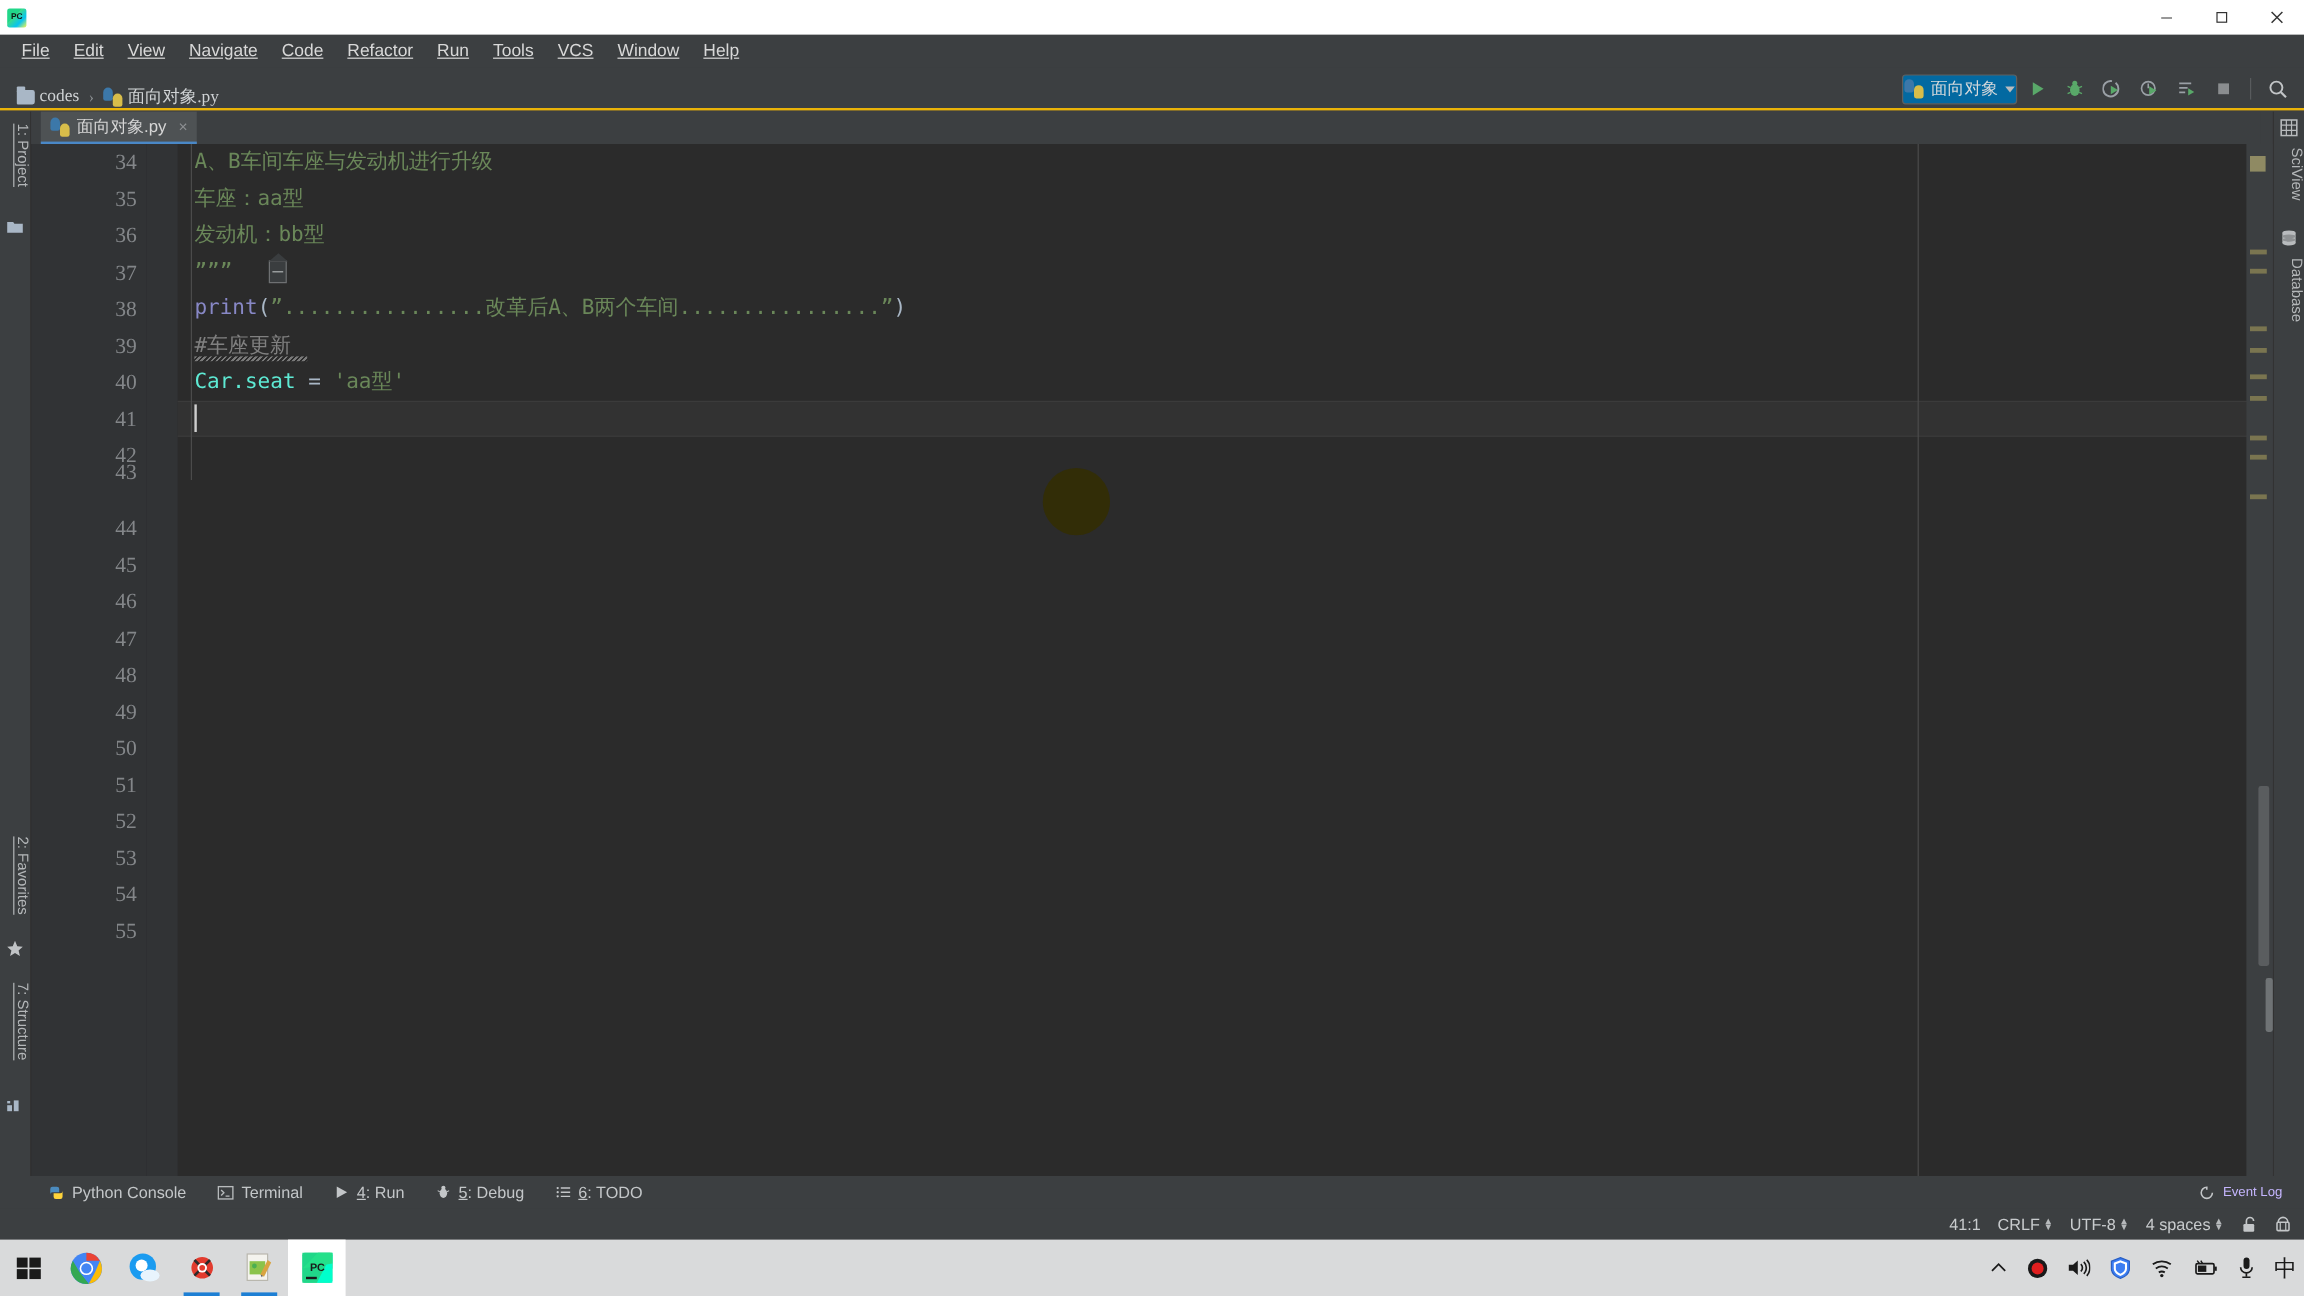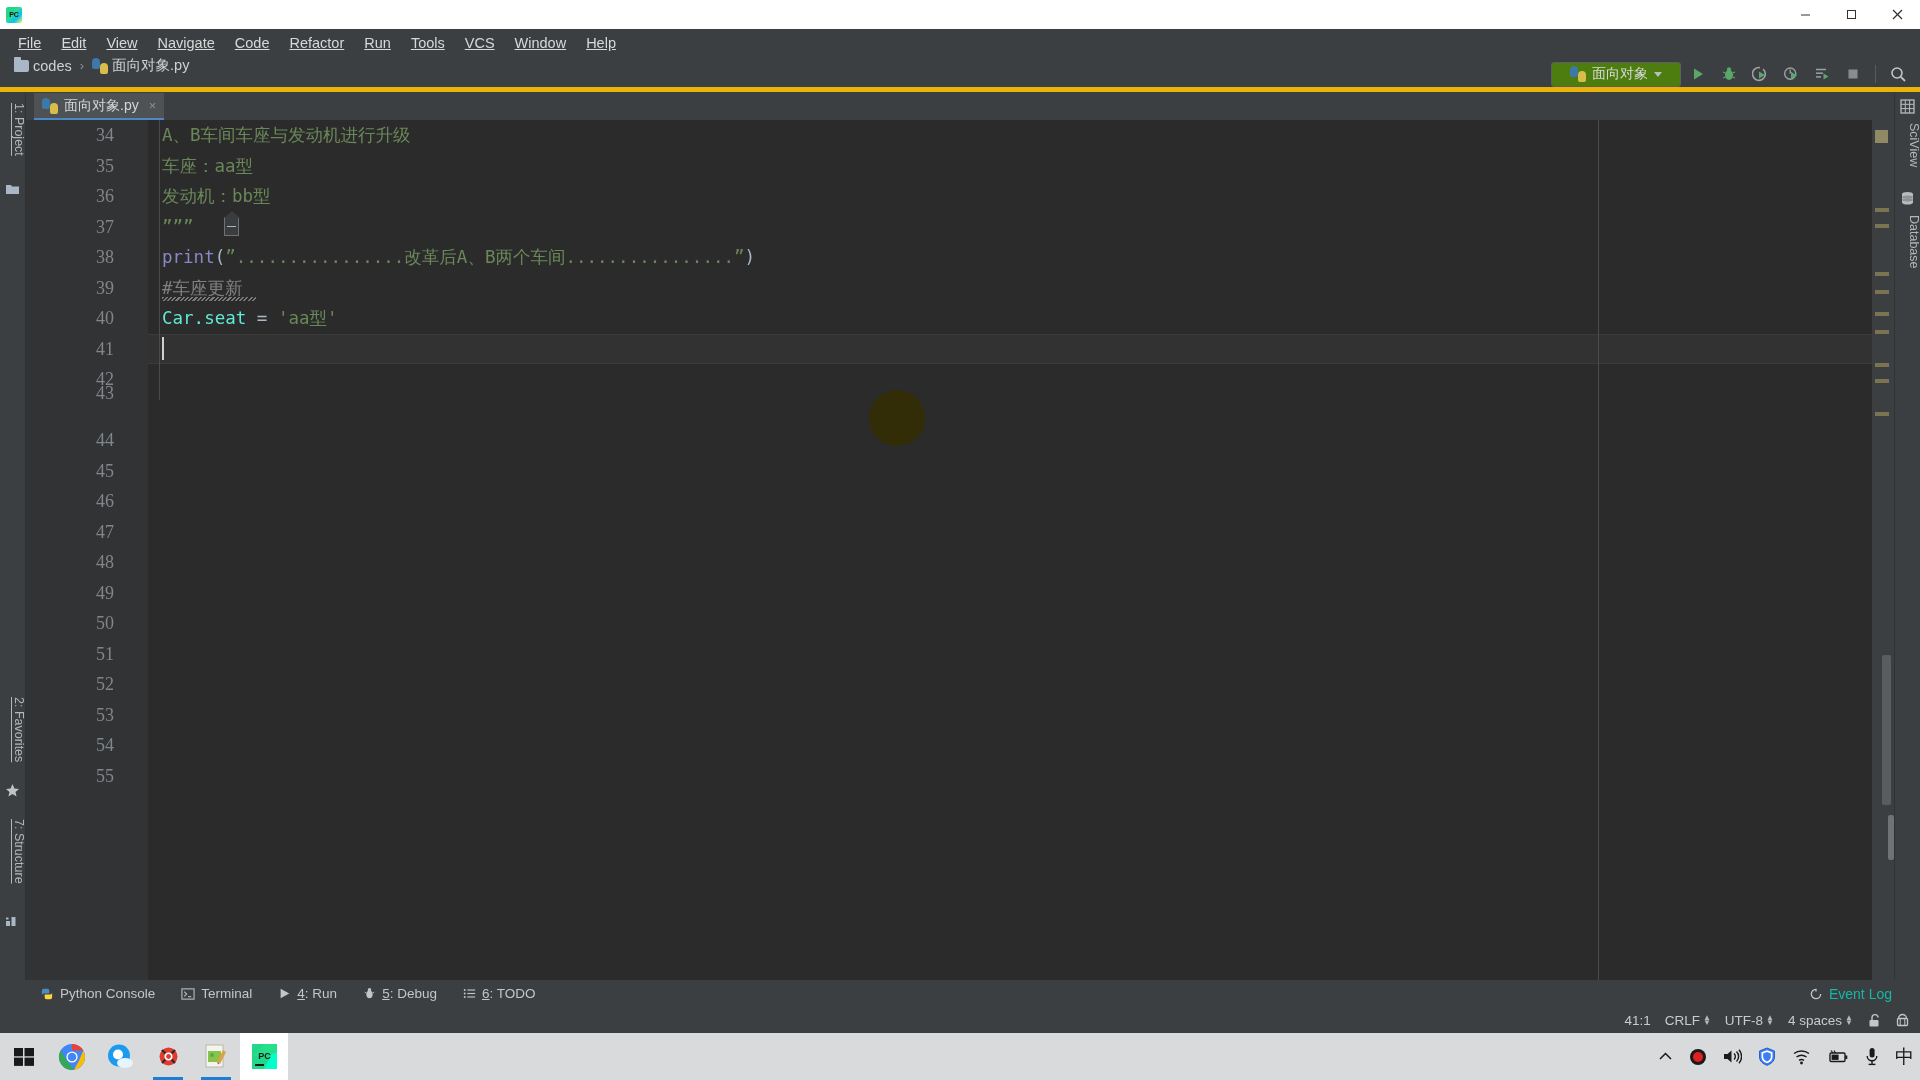--- a/index.html
+++ b/index.html
@@ -39,22 +39,22 @@
     background:#3c3f41; display:flex; align-items:center; padding-left:8px;
   }
   .menu-item{
     font-size:14.5px; color:#d8d8d8; padding:3px 10px; white-space:nowrap;
   }
   .menu-item u{ }
 
   
   .navbar{
     position:absolute; top:56px; left:0; width:1920px; height:36px;
-    background:#3c3f41; border-bottom:5px solid #eab308;
-    display:flex; align-items:flex-start;
+    background:#3c3f41; border-bottom:2px solid #eab308;
+    display:flex; align-items:flex-end;font-family:Liberation Serif, serif;
   }
   .nav-left{ display:flex; align-items:center; padding-left:14px; gap:4px; }
   .folder-ico{
     width:15px; height:12px; background:#a9b7c6; border-radius:1px 2px 2px 1px;
     position:relative;
   }
   .folder-ico::before{
     content:""; position:absolute; left:0; top:-3px; width:7px; height:4px;
     background:#a9b7c6; border-radius:1px 1px 0 0;
   }
@@ -67,22 +67,22 @@
     position:absolute; width:8px; height:11px; border-radius:4px 4px 2px 2px;
   }
   .py-ico .pb1{ left:0; top:0; background:#3c78a9; }
   .py-ico .pb2{ right:0; bottom:0; background:#d8bd4a; }
 
   .nav-right{
     position:absolute; right:8px; top:0; height:36px;
     display:flex; align-items:center; gap:3px;
   }
   .runcfg{
-    display:flex; align-items:center; gap:6px; height:25px; padding:0 18px;
-    border:1px solid #5e6060; border-radius:3px; background:#4d7c0f;
+    display:flex; align-items:center; gap:6px; height:25px; padding:0 1px;
+    border:1px solid #5e6060; border-radius:3px; background:#0369a1;
   }
   .runcfg-label{ font-size:14px; color:#d6d9db; white-space:nowrap; }
   .caret{
     width:0;height:0;border-left:4.5px solid transparent;border-right:4.5px solid transparent;
     border-top:5px solid #b9bcbe;
   }
   .tbtn{
     width:28px; height:28px; display:flex; align-items:center; justify-content:center;
   }
   .sep-v{ width:1px; height:18px; background:#585b5d; margin:0 5px; }
@@ -195,22 +195,22 @@
   }
 
   
   .bottombar{
     position:absolute; top:980px; left:0; width:1920px; height:27px;
     background:#3c3f41; display:flex; align-items:center; padding-left:40px; gap:26px;
   }
   .bbitem{ display:flex; align-items:center; gap:6px; font-size:13.5px; color:#c3c6c8; }
   .bbitem u{ text-decoration:underline; }
   .eventlog{
-    position:absolute; right:28px; top:0; height:27px; display:flex;
-    align-items:center; gap:6px; font-size:14px; color:#14b8a6;
+    position:absolute; right:18px; top:0; height:27px; display:flex;
+    align-items:center; gap:6px; font-size:11px; color:#c4b5fd;
   }
 
   
   .statusbar{
     position:absolute; top:1007px; left:0; width:1920px; height:26px;
     background:#3c3f41; display:flex; align-items:center;
   }
   .sb-right{
     position:absolute; right:10px; display:flex; align-items:center; gap:14px;
   }

